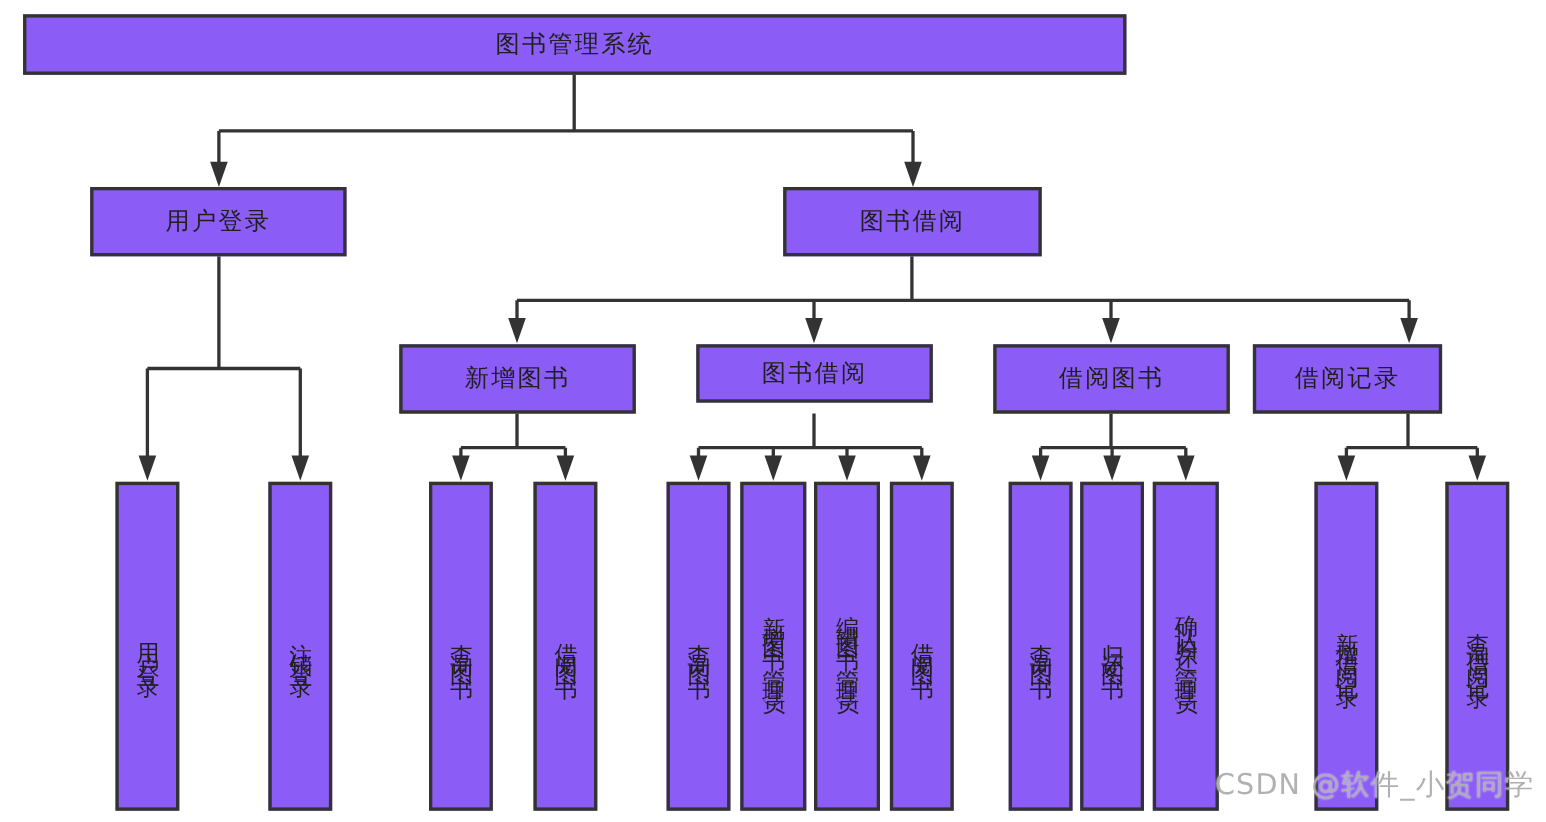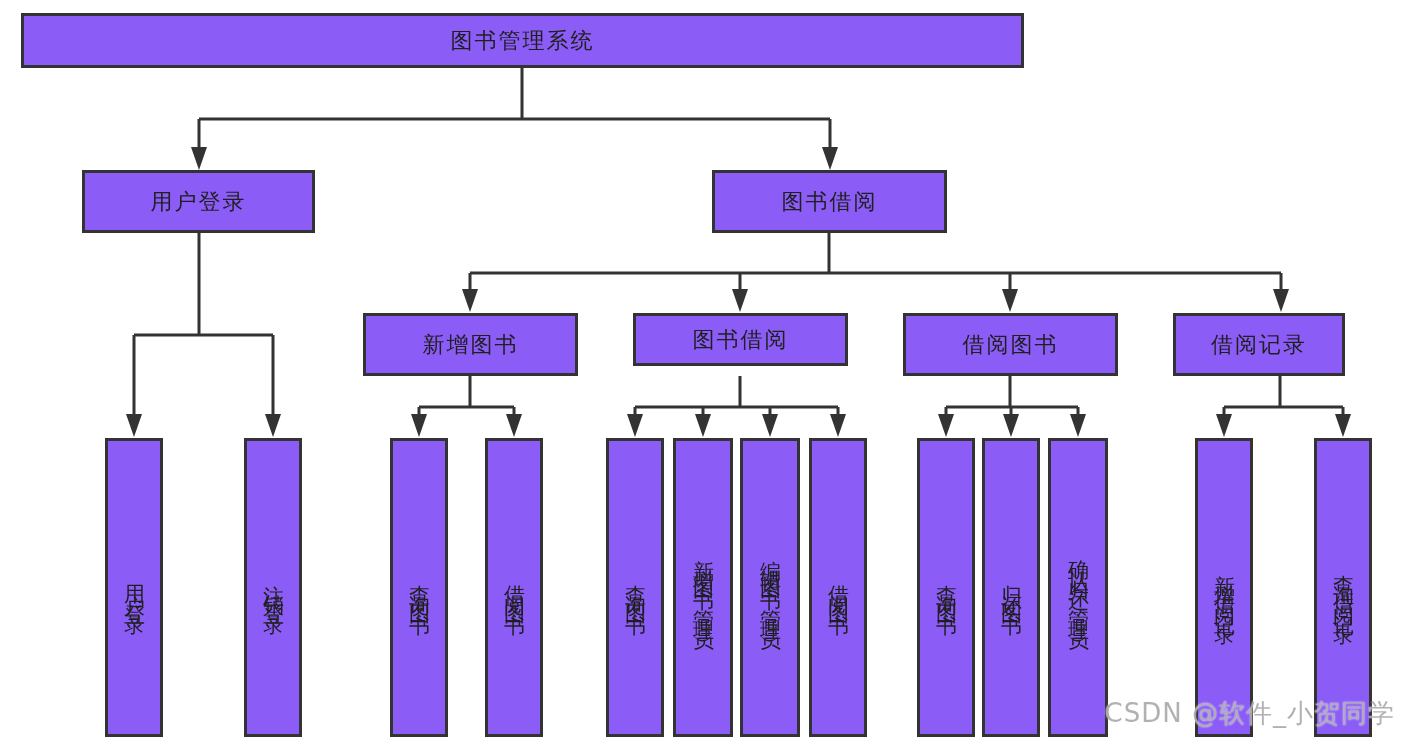--- a/index.html
+++ b/index.html
@@ -92,21 +92,21 @@
   </svg>
 
   <div class="box hbox" style="left:21px;top:13px;width:1003px;height:55px">图书管理系统</div>
 
   <div class="box hbox" style="left:82px;top:170px;width:233px;height:63px">用户登录</div>
   <div class="box hbox" style="left:712px;top:170px;width:235px;height:63px">图书借阅</div>
 
   <div class="box hbox" style="left:363px;top:313px;width:215px;height:63px">新增图书</div>
   <div class="box hbox" style="left:633px;top:313px;width:215px;height:53px">图书借阅</div>
   <div class="box hbox" style="left:903px;top:313px;width:215px;height:63px">借阅图书</div>
-  <div class="box hbox" style="left:1173px;top:313px;width:172px;height:63px">借阅记录</div>
+  <div class="box hbox" style="left:1139px;top:313px;width:172px;height:63px">借阅记录</div>
 
   <div class="box vbox" style="left:105px;top:438px;width:58px;height:299px">用户登录</div>
   <div class="box vbox" style="left:244px;top:438px;width:58px;height:299px">注销登录</div>
 
   <div class="box vbox" style="left:390px;top:438px;width:58px;height:299px">查询图书</div>
   <div class="box vbox" style="left:485px;top:438px;width:58px;height:299px">借阅图书</div>
 
   <div class="box vbox" style="left:606px;top:438px;width:58px;height:299px">查询图书</div>
   <div class="box vbox" style="left:673px;top:438px;width:60px;height:299px">新增图书（管理员）</div>
   <div class="box vbox" style="left:740px;top:438px;width:60px;height:299px">编辑图书（管理员）</div>

